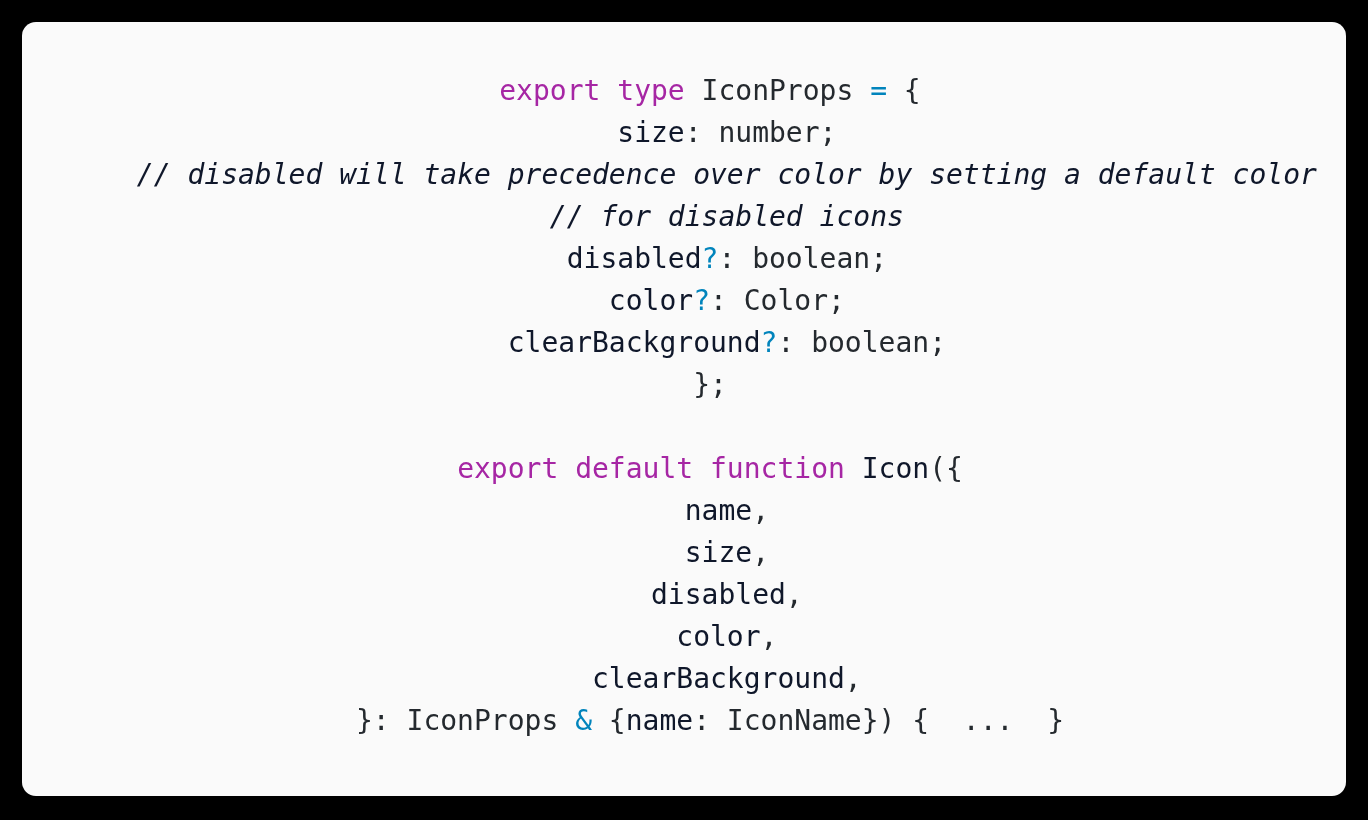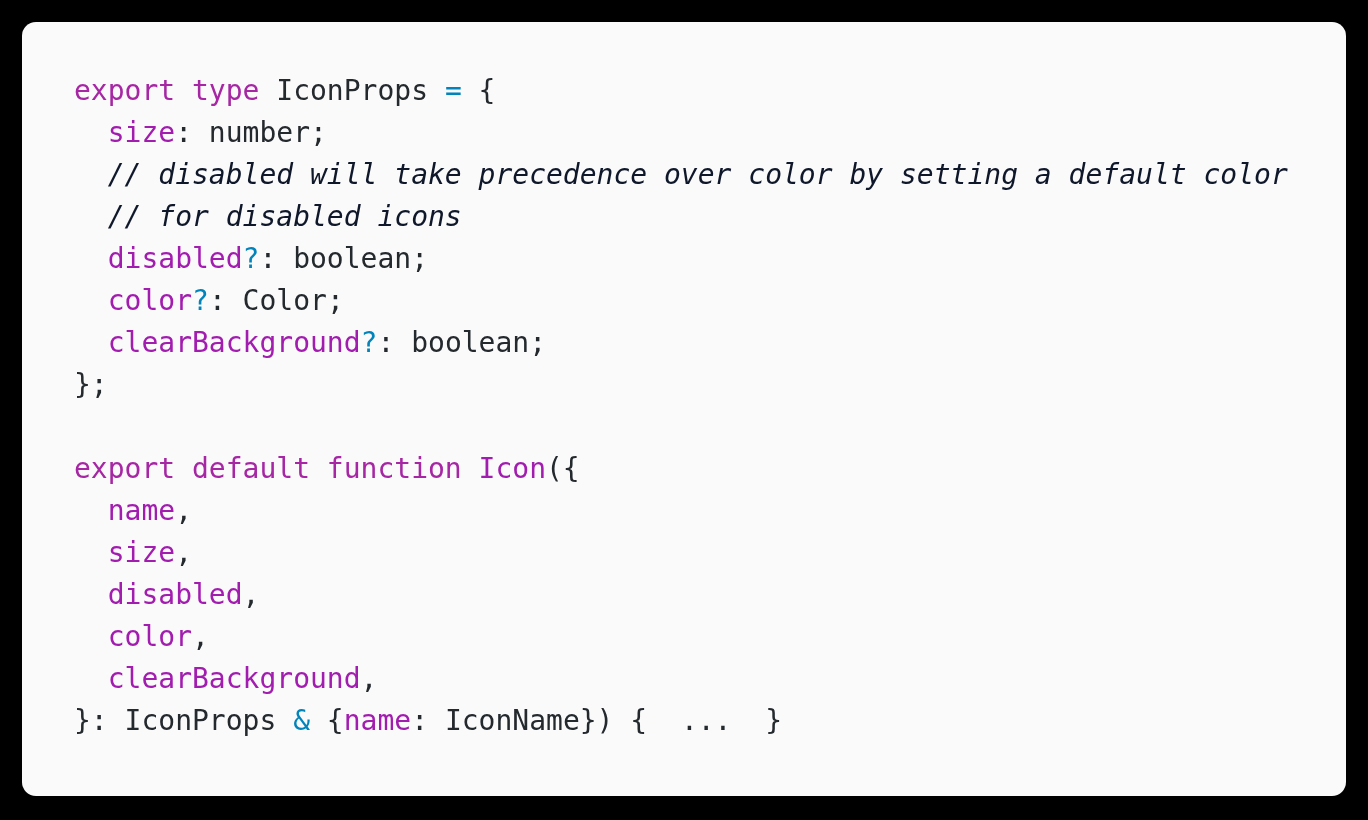--- a/index.html
+++ b/index.html
@@ -37,31 +37,32 @@
     position: absolute;
     left: 52px;
     top: 48px;
     right: 0;
     font-family: "DejaVu Sans Mono", monospace;
     font-size: 28px;
     line-height: 42px;
     white-space: pre;
     letter-spacing: 0px;
     color: #24292E;
+    text-align: center;
   }
 
   .line {
     height: 42px;
     white-space: pre;
   }
   .line.blank { height: 42px; }
 
   
   .tok-keyword   { color: #A626A4; }
-  .tok-ident     { color: #a21caf; margin-top: 20px; }
+  .tok-ident     { color: #0f172a; margin-top: 20px; }
   .tok-operator  { color: #0184BC; }
   .tok-plain     { color: #24292E; }
   .tok-comment   { color: #0f172a; font-style: italic; }
   .tok-type      { color: #24292E; }
   .tok-punct     { color: #24292E; }
 </style>
 </head>
 <body>
 
 <div id="canvas" style="background: rgb(0, 0, 0);">

